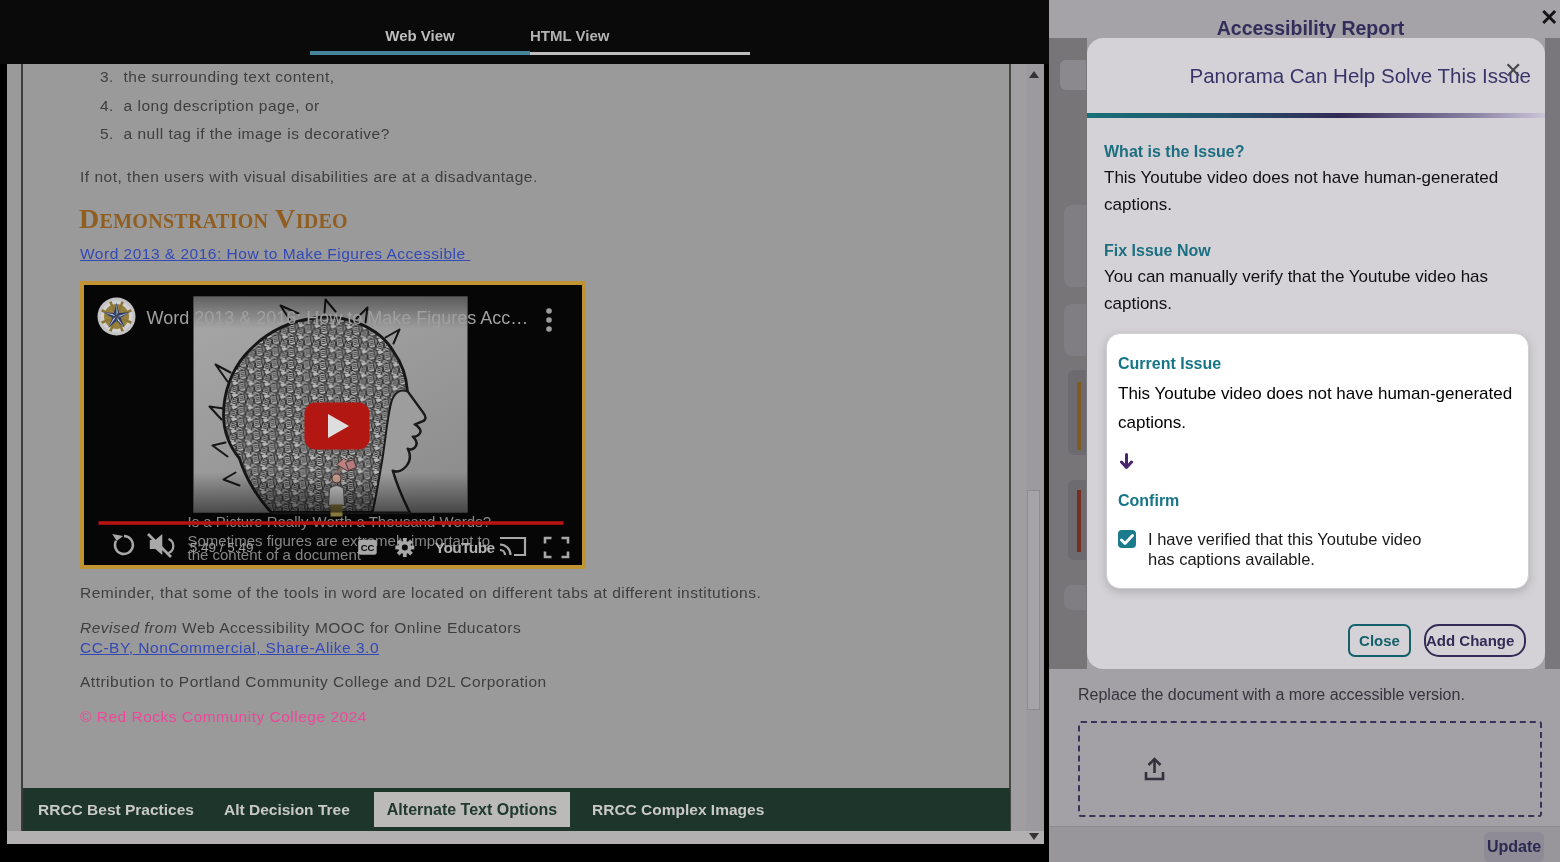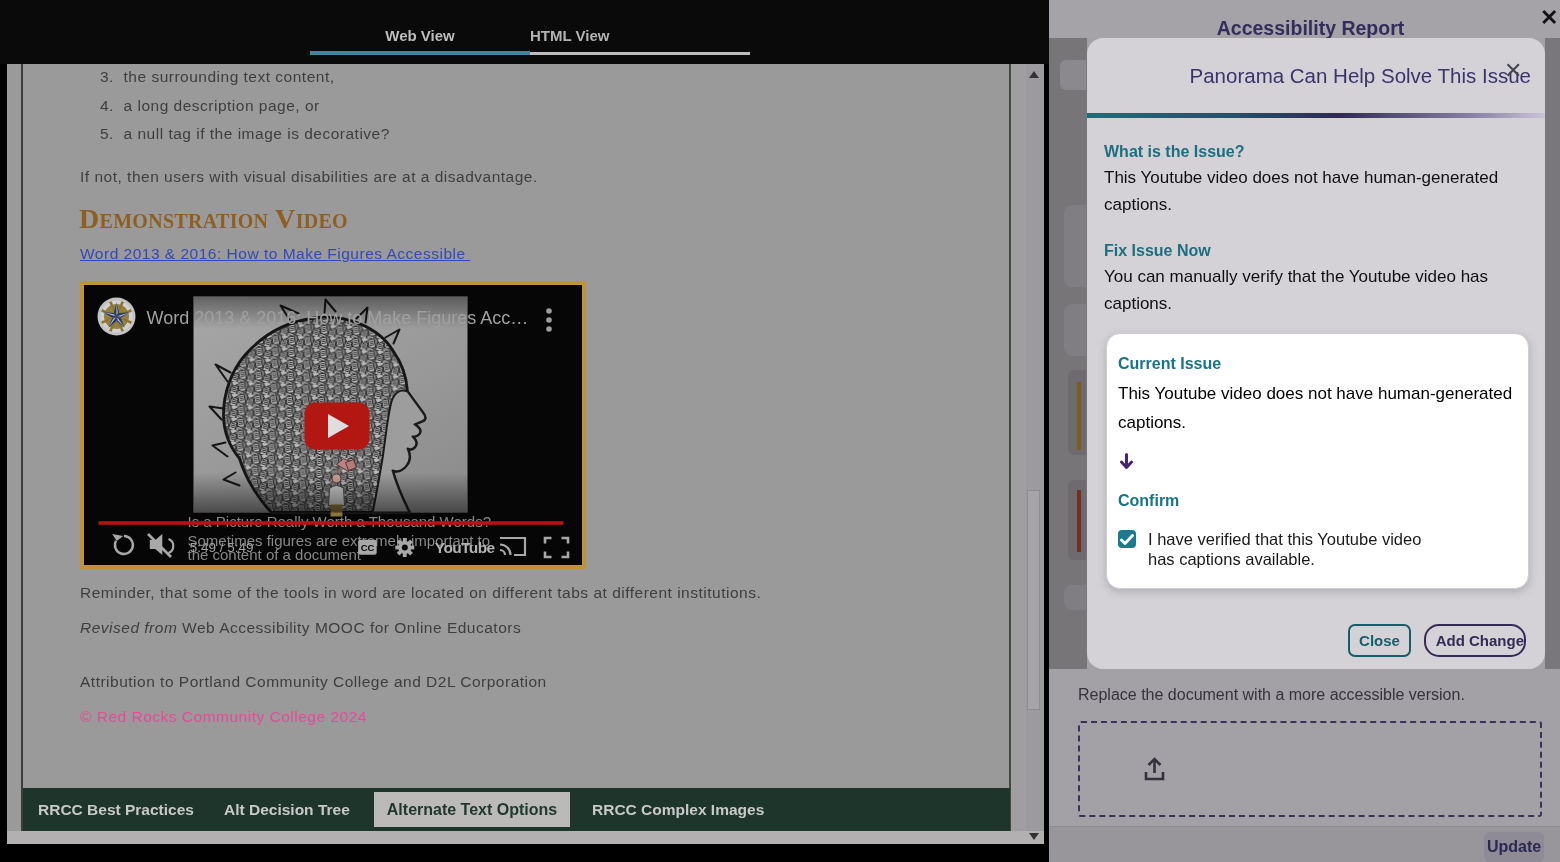--- a/index.html
+++ b/index.html
@@ -213,20 +213,21 @@
       </g>
       <circle r="6.5" fill="#a8a8a8"></circle>
       <circle r="3" fill="#060606"></circle>
     </g>
 
     <text x="349.8" y="267" font-family="Liberation Sans, sans-serif" font-size="15.5" font-weight="bold" fill="#b2b2b2" letter-spacing="-0.6">YouTube</text>
   </svg>
 
   <div class="ln pt" id="prem" style="left:80px; top:584px; font-size:15.5px; color:#3e3e3e;">Reminder, that some of the tools in word are located on different tabs at different institutions.</div>
   <div class="ln pt" id="prev" style="left:80px; top:619px; font-size:15.5px; color:#3e3e3e;"><i>Revised from</i> Web Accessibility MOOC for Online Educators</div>
+  <div class="ln pt" id="pcc" style="left:80px; top:639px; font-size:15.5px; color:#3449b8; text-decoration:underline;">CC-BY, NonCommercial, Share-Alike 3.0</div>
   <div class="ln pt" id="pattr" style="left:80px; top:673px; font-size:15.5px; color:#3e3e3e;">Attribution to Portland Community College and D2L Corporation</div>
   <div class="ln pt" id="pcopy" style="left:80px; top:708px; font-size:15.5px; color:#ec4899;">© Red Rocks Community College 2024</div>
 
   <div class="abs" id="footerbar" style="left:22.5px; top:788px; width:987px; height:43px; background:#1d352b;"></div>
   <div class="ln" style="left:38px; top:801px; font-size:15.5px; font-weight:bold; color:#c9c9c9;">RRCC Best Practices</div>
   <div class="ln" style="left:224px; top:801px; font-size:15.5px; font-weight:bold; color:#c9c9c9;">Alt Decision Tree</div>
   <div class="abs" style="left:374px; top:792px; width:196px; height:35px; background:#bbbab9;"></div>
   <div class="ln" style="left:374px; top:801px; width:196px; text-align:center; font-size:16px; font-weight:bold; color:#20392e;">Alternate Text Options</div>
   <div class="ln" style="left:592px; top:801px; font-size:15.5px; font-weight:bold; color:#c9c9c9;">RRCC Complex Images</div>
 
@@ -274,21 +275,21 @@
     </svg>
   <div class="ln" style="left:1118px; top:492px; font-size:16px; font-weight:bold; color:#177588;">Confirm</div>
   <div class="abs" style="left:1118px; top:530px; width:18px; height:18px; background:#1b7b8c; border-radius:4px;"></div>
   <svg class="abs" style="left:1120px; top:533.5px;" width="14" height="12" viewBox="0 0 14 12">
       <path d="M1.5 6 L5 9.5 L12.5 1.5" stroke="#fff" stroke-width="2.8" fill="none" stroke-linecap="round" stroke-linejoin="round"></path>
     </svg>
   <div class="ln" style="left:1148px; top:530px; font-size:16.5px; color:#1a1a1a;">I have verified that this Youtube video</div>
   <div class="ln" style="left:1148px; top:550px; font-size:16.5px; color:#1a1a1a;">has captions available.</div>
 
   <div class="abs" style="left:1348px; top:624px; width:63px; height:33px; border:2px solid #135f6b; border-radius:7px; color:#135f6b; font-weight:bold; font-size:15px; text-align:center; line-height:29px;">Close</div>
-  <div class="abs" style="left:1424px; top:624px; width:102px; height:33px; border:2px solid #332b56; border-radius:15px; color:#332b56; font-weight:bold; font-size:15px; text-align:right; line-height:29px;">Add Change</div>
+  <div class="abs" style="left:1424px; top:624px; width:102px; height:33px; border:2px solid #332b56; border-radius:15px; color:#332b56; font-weight:bold; font-size:15px; text-align:left; line-height:29px;">Add Change</div>
 
   <div class="ln" style="left:1078px; top:686px; font-size:16px; color:#35333c;">Replace the document with a more accessible version.</div>
   <div class="abs" style="left:1078px; top:721px; width:464px; height:96px; border:2px dashed #3a3358; border-radius:3px;"></div>
   <svg class="abs" style="left:1143px; top:757px;" width="23" height="25" viewBox="0 0 23 25">
     <path d="M3 15 L3 22 L20 22 L20 15" stroke="#34303c" stroke-width="2.6" fill="none"></path>
     <path d="M11.5 2 L11.5 16" stroke="#34303c" stroke-width="2.6" fill="none"></path>
     <path d="M5.5 8 L11.5 2 L17.5 8" stroke="#34303c" stroke-width="2.6" fill="none"></path>
   </svg>
 
   <div class="abs" style="left:1049px; top:826px; width:511px; height:36px; background:#98959b; border-top:1px solid #8e8b90;"></div>

